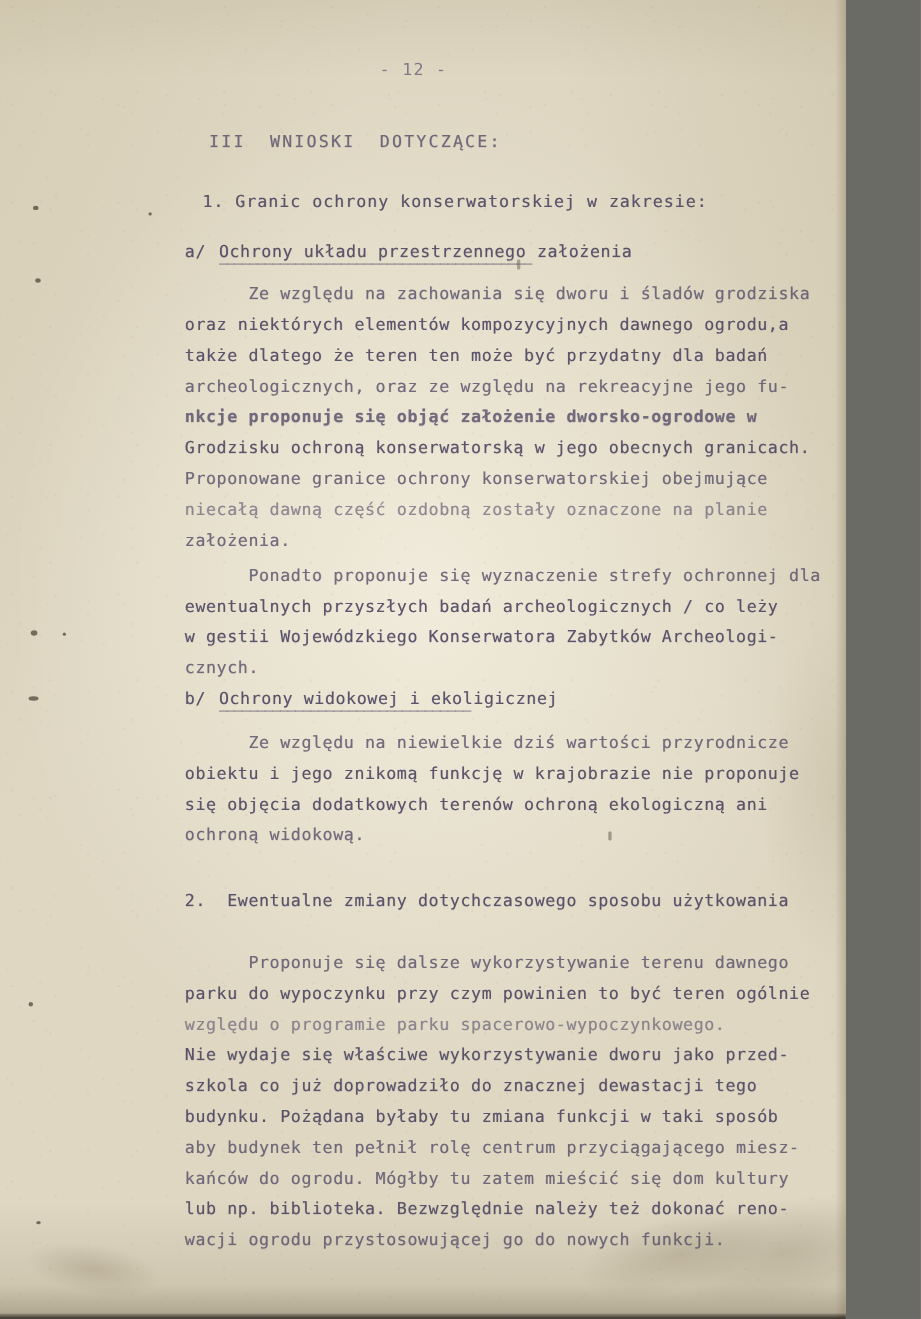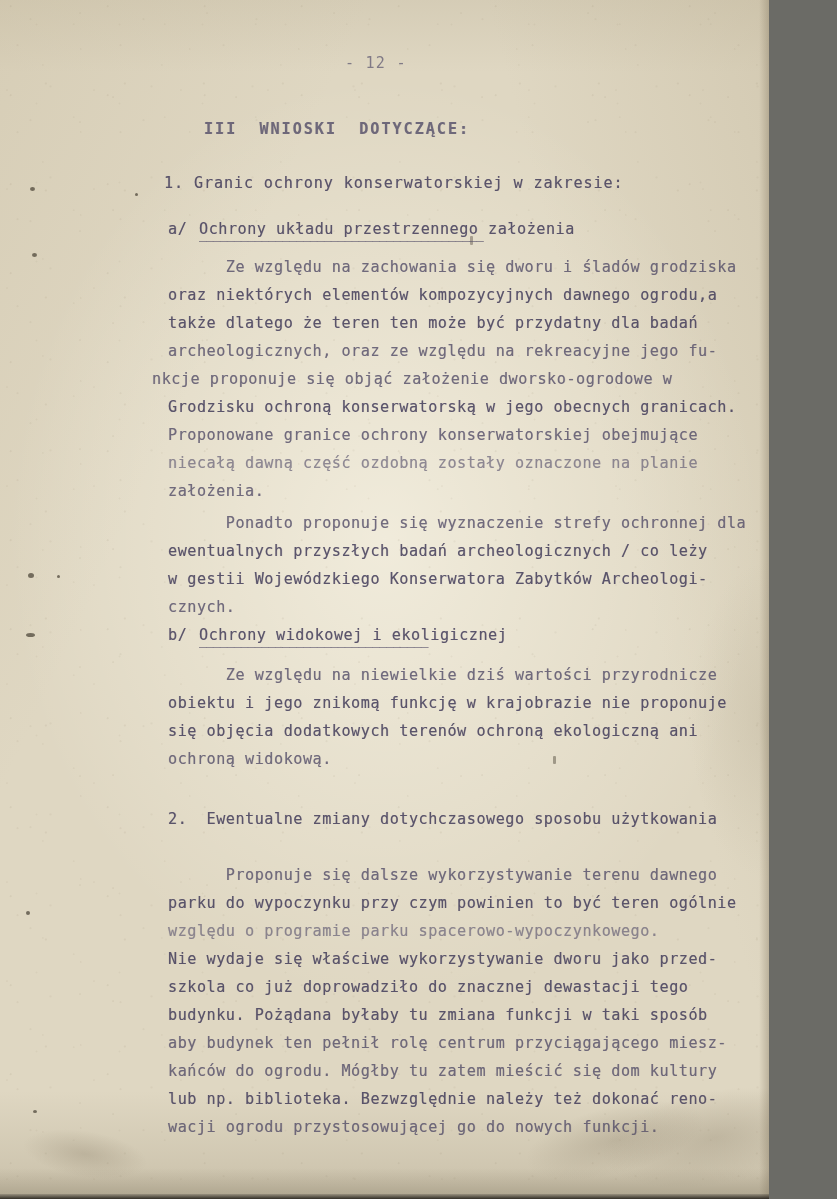--- a/index.html
+++ b/index.html
@@ -166,33 +166,33 @@
   <div class="speck" style="left:26px;  top:633px; width:9px; height:4px;"></div>
   <div class="speck" style="left:26px;  top:911px; width:4px; height:4px;"></div>
   <div class="speck" style="left:33px;  top:1110px; width:4px; height:3px;"></div>
   <div class="speck" style="left:553px; top:756px; width:3px; height:8px; border-radius:1px; opacity:0.45;"></div>
   <div class="speck" style="left:470px; top:236px; width:3px; height:9px; border-radius:1px; opacity:0.40;"></div>
 
   <div class="typed">
 
     <div class="pagenum" style="left:345px; top:54px;">- 12 -</div>
 
-    <div class="line ink-mid heading-tracked" style="left:204px; top:122px;font-weight:bold;">III  WNIOSKI  DOTYCZĄCE:</div>
-
-    <div class="line ink-dark heading-sub" style="left:164px; top:176px;text-align:center;">1. Granic ochrony konserwatorskiej w zakresie:</div>
+    <div class="line ink-mid heading-tracked" style="left:190px; top:122px;">III  WNIOSKI  DOTYCZĄCE:</div>
+
+    <div class="line ink-dark heading-sub" style="left:184px; top:176px;text-align:center;">1. Granic ochrony konserwatorskiej w zakresie:</div>
 
     <div class="line ink-dark" style="left:168px; top:222px;">a/ </div>
     <div class="line ink-dark" style="left:199px; top:222px;">Ochrony układu przestrzennego założenia</div>
     <div class="uline" style="left:199px; top:234px; letter-spacing:-0.9px; font-size:13px;">—————————————————————————————————————————</div>
 
     <div class="line ink-mid" style="left:168px; top:260px;">      Ze względu na zachowania się dworu i śladów grodziska</div>
     <div class="line ink-dark" style="left:168px; top:288px;">oraz niektórych elementów kompozycyjnych dawnego ogrodu,a</div>
     <div class="line ink-dark" style="left:168px; top:316px;">także dlatego że teren ten może być przydatny dla badań</div>
     <div class="line ink-mid" style="left:168px; top:344px;">archeologicznych, oraz ze względu na rekreacyjne jego fu-</div>
-    <div class="line ink-mid" style="left:152px; top:372px;">nkcje proponuje się objąć założenie dworsko-ogrodowe w</div>
+    <div class="line ink-mid" style="left:168px; top:372px;font-weight:bold;">nkcje proponuje się objąć założenie dworsko-ogrodowe w</div>
     <div class="line ink-dark" style="left:168px; top:400px;">Grodzisku ochroną konserwatorską w jego obecnych granicach.</div>
     <div class="line ink-mid" style="left:168px; top:428px;">Proponowane granice ochrony konserwatorskiej obejmujące</div>
     <div class="line ink-light" style="left:168px; top:456px;">niecałą dawną część ozdobną zostały oznaczone na planie</div>
     <div class="line ink-mid" style="left:168px; top:484px;">założenia.</div>
 
     <div class="line ink-mid" style="left:168px; top:516px;">      Ponadto proponuje się wyznaczenie strefy ochronnej dla</div>
     <div class="line ink-dark" style="left:168px; top:544px;">ewentualnych przyszłych badań archeologicznych / co leży</div>
     <div class="line ink-dark" style="left:168px; top:572px;text-align:center;">w gestii Wojewódzkiego Konserwatora Zabytków Archeologi-</div>
     <div class="line ink-mid" style="left:168px; top:600px;">cznych.</div>
 

